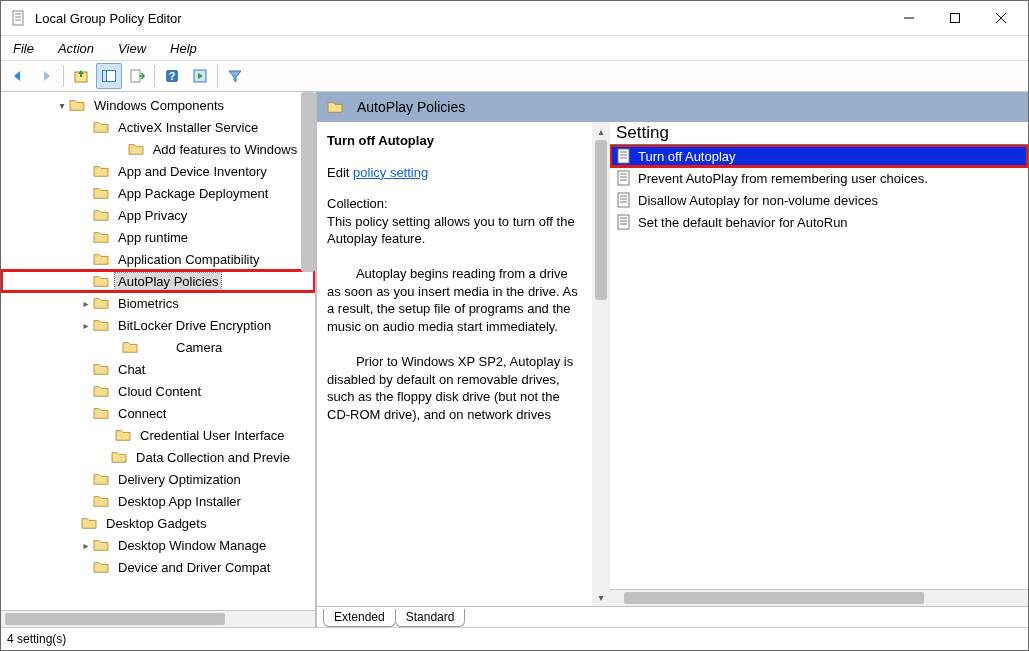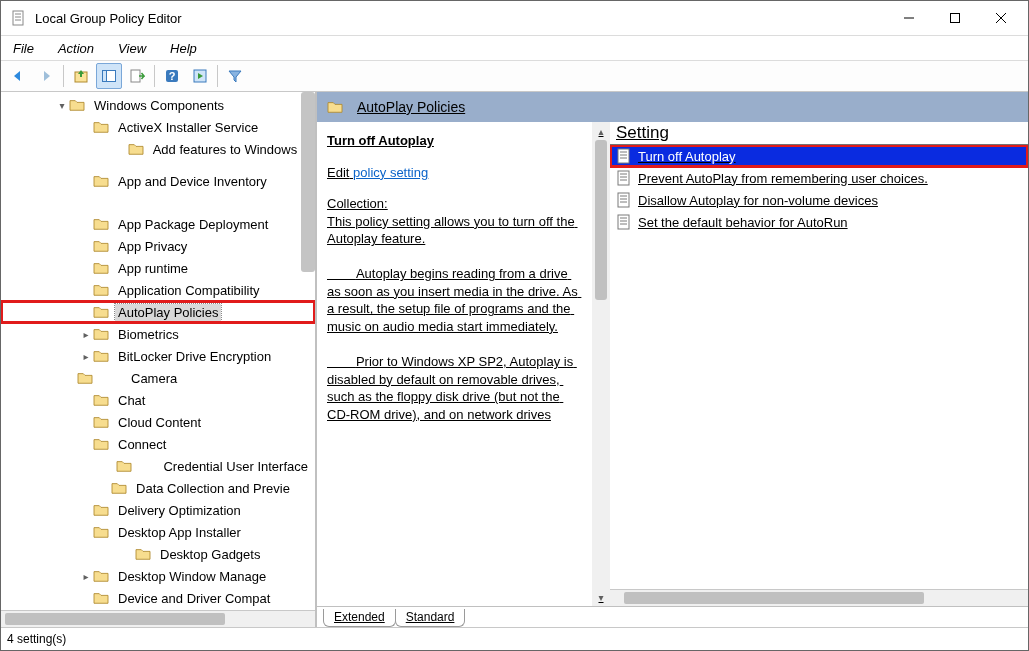--- a/index.html
+++ b/index.html
@@ -9,21 +9,21 @@
   .titlebar .title{flex:1;font-size:13px;}
   .winbtns{display:flex;height:100%;}
   .winbtn{width:46px;display:flex;align-items:center;justify-content:center;cursor:default;}
   .winbtn svg{stroke:#000;stroke-width:1;fill:none;}
   .menubar{height:24px;display:flex;align-items:center;padding:0 8px;gap:16px;border-bottom:1px solid #dcdcdc;font-size:13px;font-style:italic;}
   .menubar span{padding:2px 4px;cursor:default;}
   .toolbar{height:30px;display:flex;align-items:center;padding:0 4px;gap:2px;border-bottom:1px solid #c8c8c8;background:#fdfdfd;}
   .tbtn{width:24px;height:24px;display:flex;align-items:center;justify-content:center;border:1px solid transparent;border-radius:2px;}
   .tbtn.pressed{border:1px solid #7aa7d8;background:#cfe4f8;}
   .tsep{width:1px;height:22px;background:#c8c8c8;margin:0 2px;}
-  .body{flex:1;display:flex;min-height:0;text-decoration:underline;}
+  .body{flex:1;display:flex;min-height:0;}
   .tree-pane{width:314px;border-right:1px solid #c0c0c0;display:flex;flex-direction:column;min-height:0;}
   .tree-scroll{flex:1;overflow:hidden;position:relative;}
   .tree{position:absolute;inset:0;overflow:hidden;padding-top:2px;}
   .tree-row{display:flex;align-items:center;height:22px;white-space:nowrap;padding-right:4px;}
   .tree-row.selected .lbl{background:#d9d9d9;outline:1px dotted #888;}
   .tree-row.hl{outline:3px solid #e11b1b;outline-offset:-2px;}
   .twisty{width:14px;display:flex;justify-content:center;color:#606060;font-size:10px;}
   .twisty.expanded::before{content:"\25be";}
   .twisty.collapsed::before{content:"\25b8";}
   .folder{width:16px;height:14px;margin-right:6px;flex:none;}
@@ -170,28 +170,28 @@
               </svg>
               <span class="lbl">ActiveX Installer Service</span>
             </div>
             <div class="tree-row" style="padding-left: 114px;">
               <span class="twisty"></span>
               <svg class="folder" width="16" height="14" viewBox="0 0 18 16">
                 <path d="M1 3 L7 3 L9 5 L17 5 L17 14 L1 14 Z" fill="#f7dd8f" stroke="#b08a2e"></path>
               </svg>
               <span class="lbl">Add features to Windows 1</span>
             </div>
-            <div class="tree-row" style="padding-left: 78px; margin-top: 10px;">
+            <div class="tree-row" style="padding-left: 78px;">
               <span class="twisty"></span>
               <svg class="folder" width="16" height="14" viewBox="0 0 18 16">
                 <path d="M1 3 L7 3 L9 5 L17 5 L17 14 L1 14 Z" fill="#f7dd8f" stroke="#b08a2e"></path>
               </svg>
               <span class="lbl">App and Device Inventory</span>
             </div>
-            <div class="tree-row" style="padding-left: 78px; margin-top: 21px;">
+            <div class="tree-row" style="padding-left: 78px;">
               <span class="twisty"></span>
               <svg class="folder" width="16" height="14" viewBox="0 0 18 16">
                 <path d="M1 3 L7 3 L9 5 L17 5 L17 14 L1 14 Z" fill="#f7dd8f" stroke="#b08a2e"></path>
               </svg>
               <span class="lbl">App Package Deployment</span>
             </div>
             <div class="tree-row" style="padding-left: 78px;">
               <span class="twisty"></span>
               <svg class="folder" width="16" height="14" viewBox="0 0 18 16">
                 <path d="M1 3 L7 3 L9 5 L17 5 L17 14 L1 14 Z" fill="#f7dd8f" stroke="#b08a2e"></path>
@@ -226,21 +226,21 @@
               </svg>
               <span class="lbl">Biometrics</span>
             </div>
             <div class="tree-row" style="padding-left: 78px;">
               <span class="twisty collapsed"></span>
               <svg class="folder" width="16" height="14" viewBox="0 0 18 16">
                 <path d="M1 3 L7 3 L9 5 L17 5 L17 14 L1 14 Z" fill="#f7dd8f" stroke="#b08a2e"></path>
               </svg>
               <span class="lbl">BitLocker Drive Encryption</span>
             </div>
-            <div class="tree-row" style="padding-left: 33px; gap: 29px;">
+            <div class="tree-row" style="padding-left: 78px; gap: 29px;">
               <span class="twisty"></span>
               <svg class="folder" width="16" height="14" viewBox="0 0 18 16">
                 <path d="M1 3 L7 3 L9 5 L17 5 L17 14 L1 14 Z" fill="#f7dd8f" stroke="#b08a2e"></path>
               </svg>
               <span class="lbl">Camera</span>
             </div>
             <div class="tree-row" style="padding-left: 78px;">
               <span class="twisty"></span>
               <svg class="folder" width="16" height="14" viewBox="0 0 18 16">
                 <path d="M1 3 L7 3 L9 5 L17 5 L17 14 L1 14 Z" fill="#f7dd8f" stroke="#b08a2e"></path>
@@ -254,21 +254,21 @@
               </svg>
               <span class="lbl">Cloud Content</span>
             </div>
             <div class="tree-row" style="padding-left: 78px;">
               <span class="twisty"></span>
               <svg class="folder" width="16" height="14" viewBox="0 0 18 16">
                 <path d="M1 3 L7 3 L9 5 L17 5 L17 14 L1 14 Z" fill="#f7dd8f" stroke="#b08a2e"></path>
               </svg>
               <span class="lbl">Connect</span>
             </div>
-            <div class="tree-row" style="padding-left: 78px; justify-content: space-between;">
+            <div class="tree-row" style="padding-left: 100px;">
               <span class="twisty"></span>
               <svg class="folder" width="16" height="14" viewBox="0 0 18 16">
                 <path d="M1 3 L7 3 L9 5 L17 5 L17 14 L1 14 Z" fill="#f7dd8f" stroke="#b08a2e"></path>
               </svg>
               <span class="lbl">Credential User Interface</span>
             </div>
             <div class="tree-row" style="padding-left: 78px; justify-content: center;">
               <span class="twisty"></span>
               <svg class="folder" width="16" height="14" viewBox="0 0 18 16">
                 <path d="M1 3 L7 3 L9 5 L17 5 L17 14 L1 14 Z" fill="#f7dd8f" stroke="#b08a2e"></path>
@@ -282,21 +282,21 @@
               </svg>
               <span class="lbl">Delivery Optimization</span>
             </div>
             <div class="tree-row" style="padding-left: 78px;">
               <span class="twisty"></span>
               <svg class="folder" width="16" height="14" viewBox="0 0 18 16">
                 <path d="M1 3 L7 3 L9 5 L17 5 L17 14 L1 14 Z" fill="#f7dd8f" stroke="#b08a2e"></path>
               </svg>
               <span class="lbl">Desktop App Installer</span>
             </div>
-            <div class="tree-row" style="padding-left: 120px;">
+            <div class="tree-row" style="padding-left: 66px;">
               <span class="twisty"></span>
               <svg class="folder" width="16" height="14" viewBox="0 0 18 16">
                 <path d="M1 3 L7 3 L9 5 L17 5 L17 14 L1 14 Z" fill="#f7dd8f" stroke="#b08a2e"></path>
               </svg>
               <span class="lbl">Desktop Gadgets</span>
             </div>
             <div class="tree-row" style="padding-left: 78px;">
               <span class="twisty collapsed"></span>
               <svg class="folder" width="16" height="14" viewBox="0 0 18 16">
                 <path d="M1 3 L7 3 L9 5 L17 5 L17 14 L1 14 Z" fill="#f7dd8f" stroke="#b08a2e"></path>

